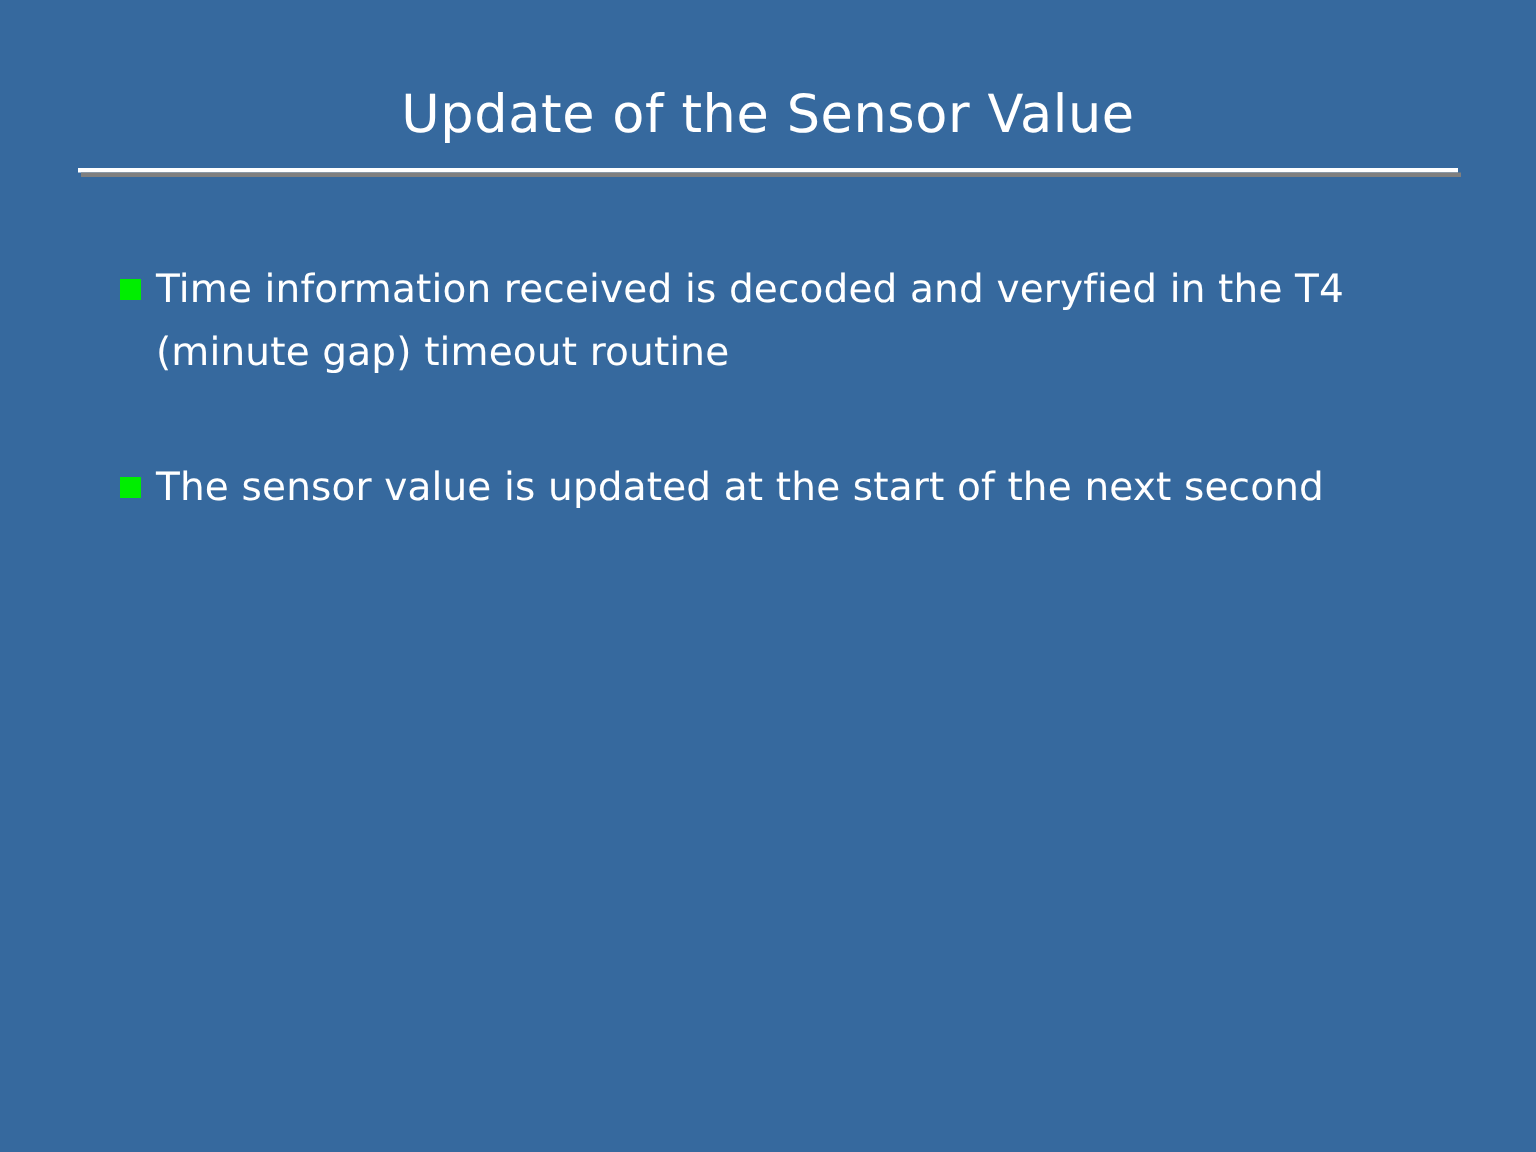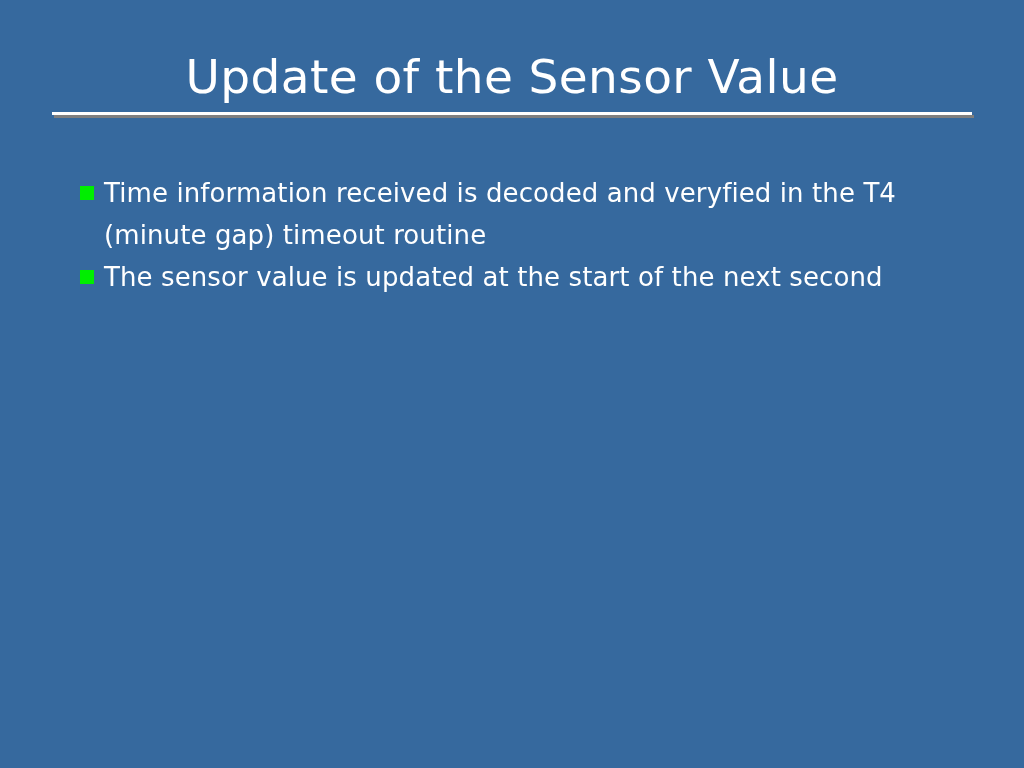--- a/index.html
+++ b/index.html
@@ -27,21 +27,21 @@
     position: absolute;
     left: 0;
     top: 54px;
     width: 1024px;
     text-align: center;
   }
   #slide-title {
     display: block;
     color: #FFFFFF;
     font-family: "DejaVu Sans", "Liberation Sans", sans-serif;
-    font-size: 47px;
+    font-size: 35px;
     font-weight: normal;
     line-height: 46px;
     letter-spacing: 0.4px;
     white-space: nowrap;
   }
 
   
   #title-rule {
     position: absolute;
     left: 52px;
@@ -69,20 +69,21 @@
   
   #body-block {
     position: absolute;
     left: 80px;
     top: 172px;
     width: 870px;
   }
   .bullet-item {
     position: relative;
     padding-left: 24px;
+    margin-bottom: 48px;
   }
   .bullet-item:last-child {
     margin-bottom: 12px;
   }
   .bullet-marker {
     position: absolute;
     left: 0;
     top: 14px;
     width: 14px;
     height: 14px;

